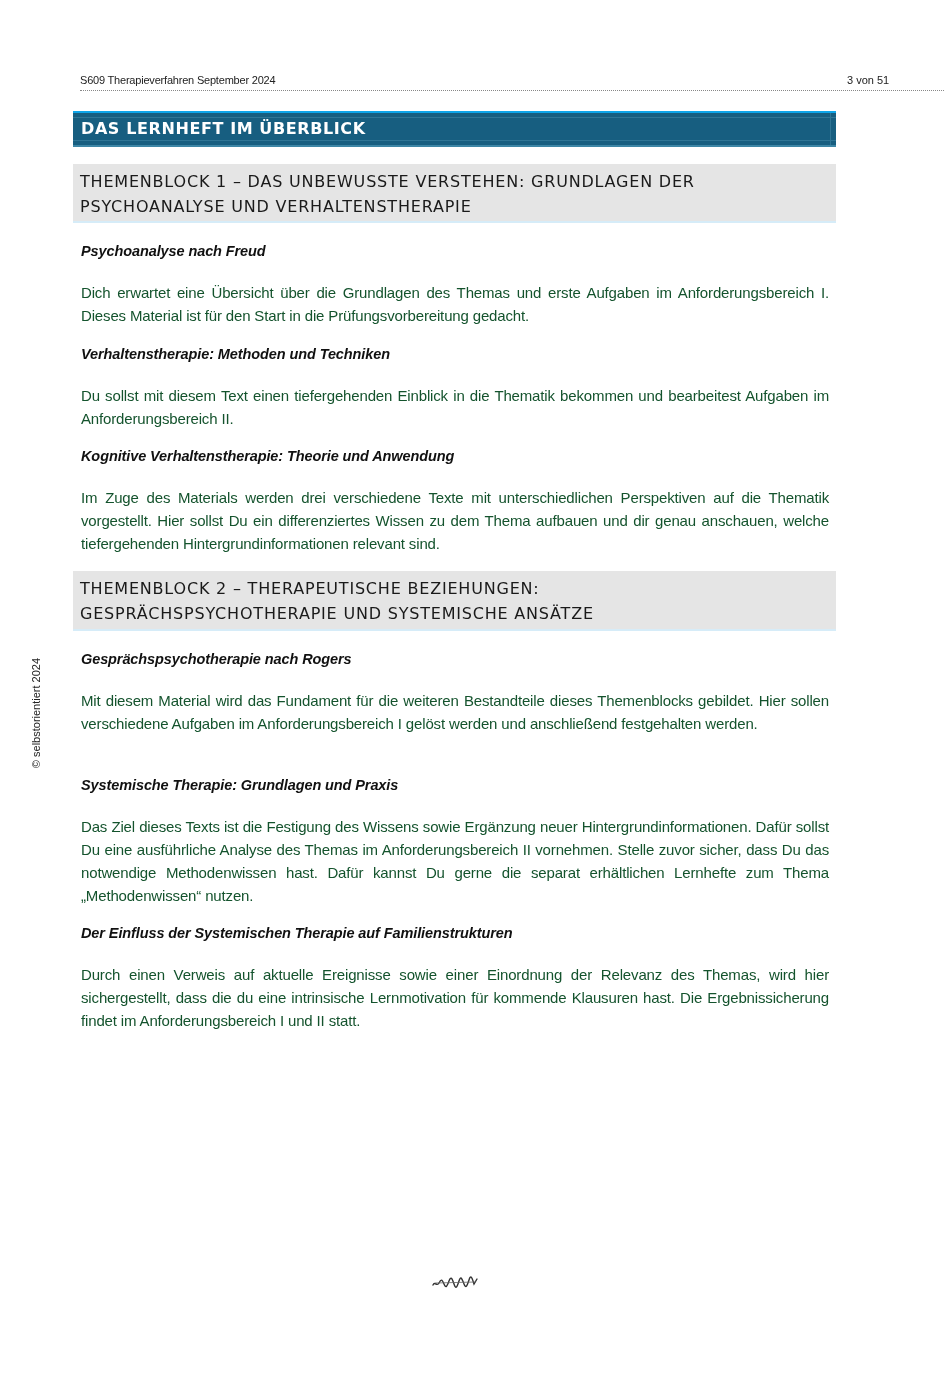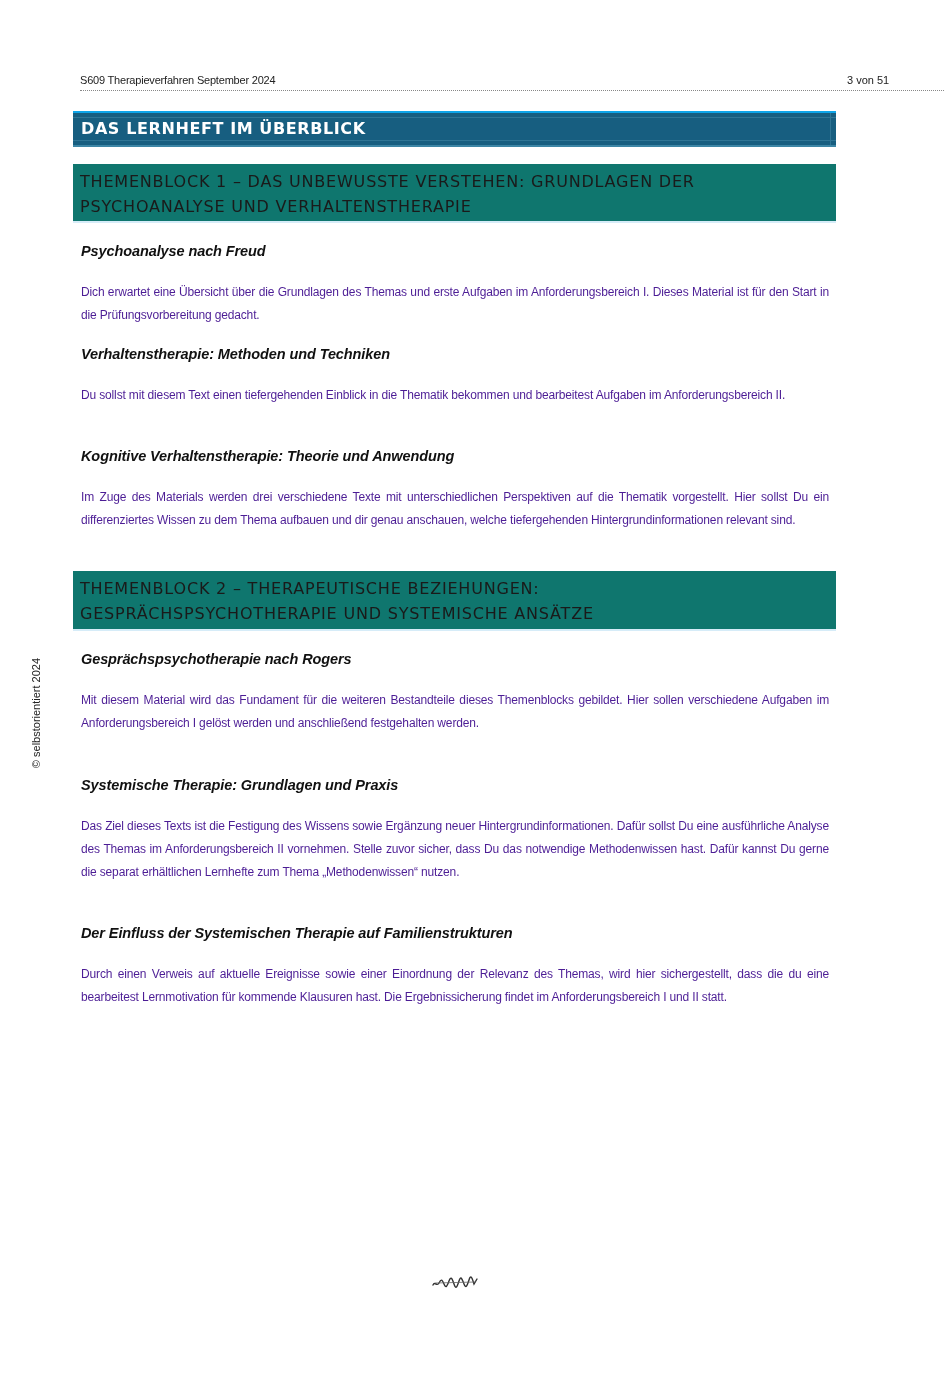--- a/index.html
+++ b/index.html
@@ -33,37 +33,37 @@
   .main-title .inner-line-bot { position: absolute; left: 0; right: 0; bottom: 4px; height: 1px; background: #2f7595; }
   .main-title .inner-line-right { position: absolute; top: 0; bottom: 0; right: 5px; width: 1px; background: #2f7595; }
   .main-title .text {
     position: absolute; left: 8px; top: 6px;
     font-family: "DejaVu Sans", sans-serif; font-weight: bold; font-size: 16px;
     letter-spacing: 0.6px; color: #ffffff;
   }
 
   .block-header {
     position: absolute; left: 73px; width: 763px; box-sizing: border-box;
-    background: #0f766e; padding: 5px 7px 4px 7px;
+    background: #e5e5e5; padding: 5px 7px 4px 7px;
     border-bottom: 2px solid #d6ecf8;
   }
   .block-header .text {
     font-family: "DejaVu Sans", sans-serif; font-size: 16px; line-height: 25px;
     letter-spacing: 0.8px; color: #1a1a1a; text-transform: uppercase;
   }
   .bh1 { top: 164px; height: 59px; }
   .bh2 { top: 571px; height: 60px; }
 
   .section { position: absolute; left: 81px; width: 748px; }
   .section h3 {
     margin: 0; font-size: 14.5px; font-weight: bold; color: #111;
     letter-spacing: -0.1px; line-height: 18px; font-style: italic;
   }
   .section p {
-    margin: 0; font-size: 12px; line-height: 23px; color: #4c1d95;
+    margin: 0; font-size: 15px; line-height: 23px; color: #14532d;
     text-align: justify; letter-spacing: -0.15px;
   }
 
   .signature {
     position: absolute; left: 432px; top: 1275px; width: 46px; height: 14px;
   }
 </style>
 </head>
 <body>
 
@@ -113,19 +113,19 @@
   <p style="margin-top:21px">Mit diesem Material wird das Fundament für die weiteren Bestandteile dieses Themenblocks gebildet. Hier sollen verschiedene Aufgaben im Anforderungsbereich I gelöst werden und anschließend festgehalten werden.</p>
 </div>
 
 <div class="section" style="top:776px">
   <h3>Systemische Therapie: Grundlagen und Praxis</h3>
   <p style="margin-top:21px">Das Ziel dieses Texts ist die Festigung des Wissens sowie Ergänzung neuer Hintergrundinformationen. Dafür sollst Du eine ausführliche Analyse des Themas im Anforderungsbereich II vornehmen. Stelle zuvor sicher, dass Du das notwendige Methodenwissen hast. Dafür kannst Du gerne die separat erhältlichen Lernhefte zum Thema „Methodenwissen“ nutzen.</p>
 </div>
 
 <div class="section" style="top:924px">
   <h3>Der Einfluss der Systemischen Therapie auf Familienstrukturen</h3>
-  <p style="margin-top:21px">Durch einen Verweis auf aktuelle Ereignisse sowie einer Einordnung der Relevanz des Themas, wird hier sichergestellt, dass die du eine bearbeitest Lernmotivation für kommende Klausuren hast. Die Ergebnissicherung findet im Anforderungsbereich I und II statt.</p>
+  <p style="margin-top:21px">Durch einen Verweis auf aktuelle Ereignisse sowie einer Einordnung der Relevanz des Themas, wird hier sichergestellt, dass die du eine intrinsische Lernmotivation für kommende Klausuren hast. Die Ergebnissicherung findet im Anforderungsbereich I und II statt.</p>
 </div>
 
 <svg class="signature" viewBox="0 0 46 14">
   <path d="M1 10 C3 6,5 12,7 8 S10 4,12 9 S15 11,17 6 S20 3,22 9 S25 12,27 6 S30 4,32 9 S35 11,37 5 S40 3,42 9 L45 4" fill="none" stroke="#333" stroke-width="1.4" stroke-linecap="round"></path>
   <path d="M3 8 L44 7" stroke="#666" stroke-width="0.8" fill="none"></path>
 </svg>
 
 </body></html>

